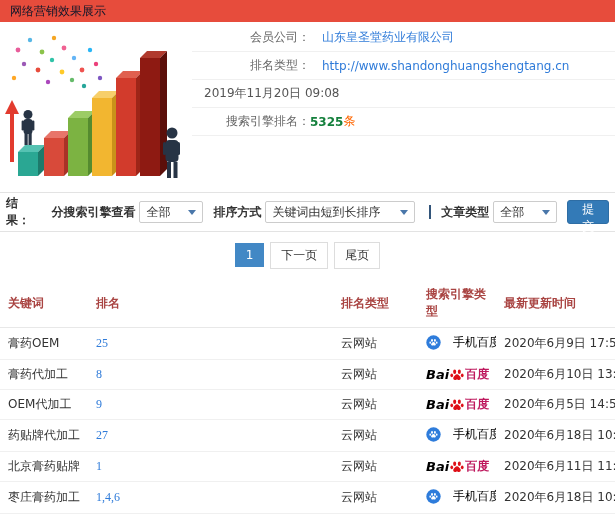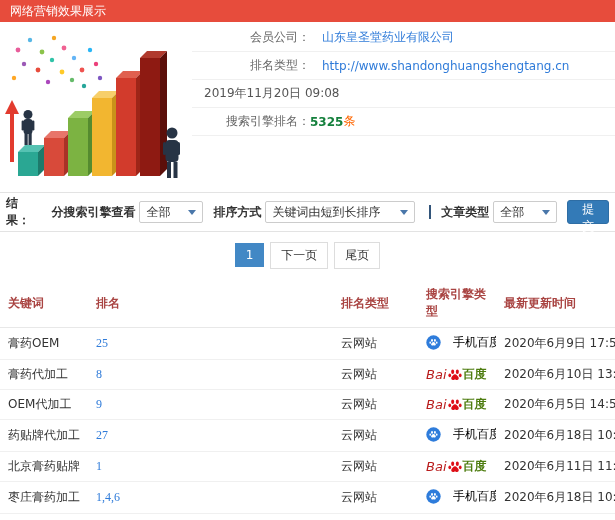--- a/index.html
+++ b/index.html
@@ -3,21 +3,21 @@
 <meta charset="utf-8">
 <style>
   * { margin:0; padding:0; box-sizing:border-box; }
   html,body { width:615px; height:520px; overflow:hidden; }
   body {
     background:#fff;
     font-family:"DejaVu Sans","Liberation Sans",sans-serif;
     font-size:12px; color:#333;
   }
   .titlebar {
-    height:22px; background:#e74c3c; color:#ffffff;
+    height:22px; background:#e74c3c; color:#0f172a;
     line-height:22px; padding-left:10px; font-size:12px;
   }
   .top { position:relative; height:170px; background:#fff; }
   .illustration { position:absolute; left:4px; top:8px; width:182px; height:154px; }
   .illustration svg { display:block; width:182px; height:154px; }
   .info { margin-left:192px; padding-top:2px; }
   .info-row { display:flex; align-items:center; height:28px; border-bottom:1px solid #f0f0f0; }
   .info-label { width:118px; text-align:right; color:#666; }
   .info-value { margin-left:12px; color:#555; }
   a.link { color:#2f7bd9; text-decoration:none; cursor:pointer; }
@@ -60,23 +60,23 @@
   th {
     color:#a94442; font-weight:bold; text-align:left;
     padding:8px 8px 7px 8px; border-bottom:1px solid #e8e8e8; font-size:12px;
   }
   td { padding:6px 8px; border-bottom:1px solid #f0f0f0; font-size:12px; color:#333;
        overflow:hidden; white-space:nowrap; }
   .rank-link { color:#2f7bd9; text-decoration:none; cursor:pointer;font-family:Liberation Serif, serif; }
   .engine { display:inline-flex; align-items:center; }
   .micon { width:15px; height:15px; margin-right:4px; display:inline-flex; }
   .mtext { color:#000000;margin-left:8px; }
-  .bai { color:#b91c1c; font-weight:normal; font-size:13px; font-style:italic; }
+  .bai { color:#000000; font-weight:bold; font-size:13px; font-style:italic; }
   .picon { width:14px; height:14px; display:inline-flex; margin:0 1px; }
-  .du { color:#4d7c0f; font-weight:bold; font-size:12px; }
+  .du { color:#be185d; font-weight:bold; font-size:12px; }
 </style>
 </head>
 <body>
 
 <div class="titlebar">
   <span>网络营销效果展示</span>
 </div>
 
 <div class="top">
   <div class="illustration">

